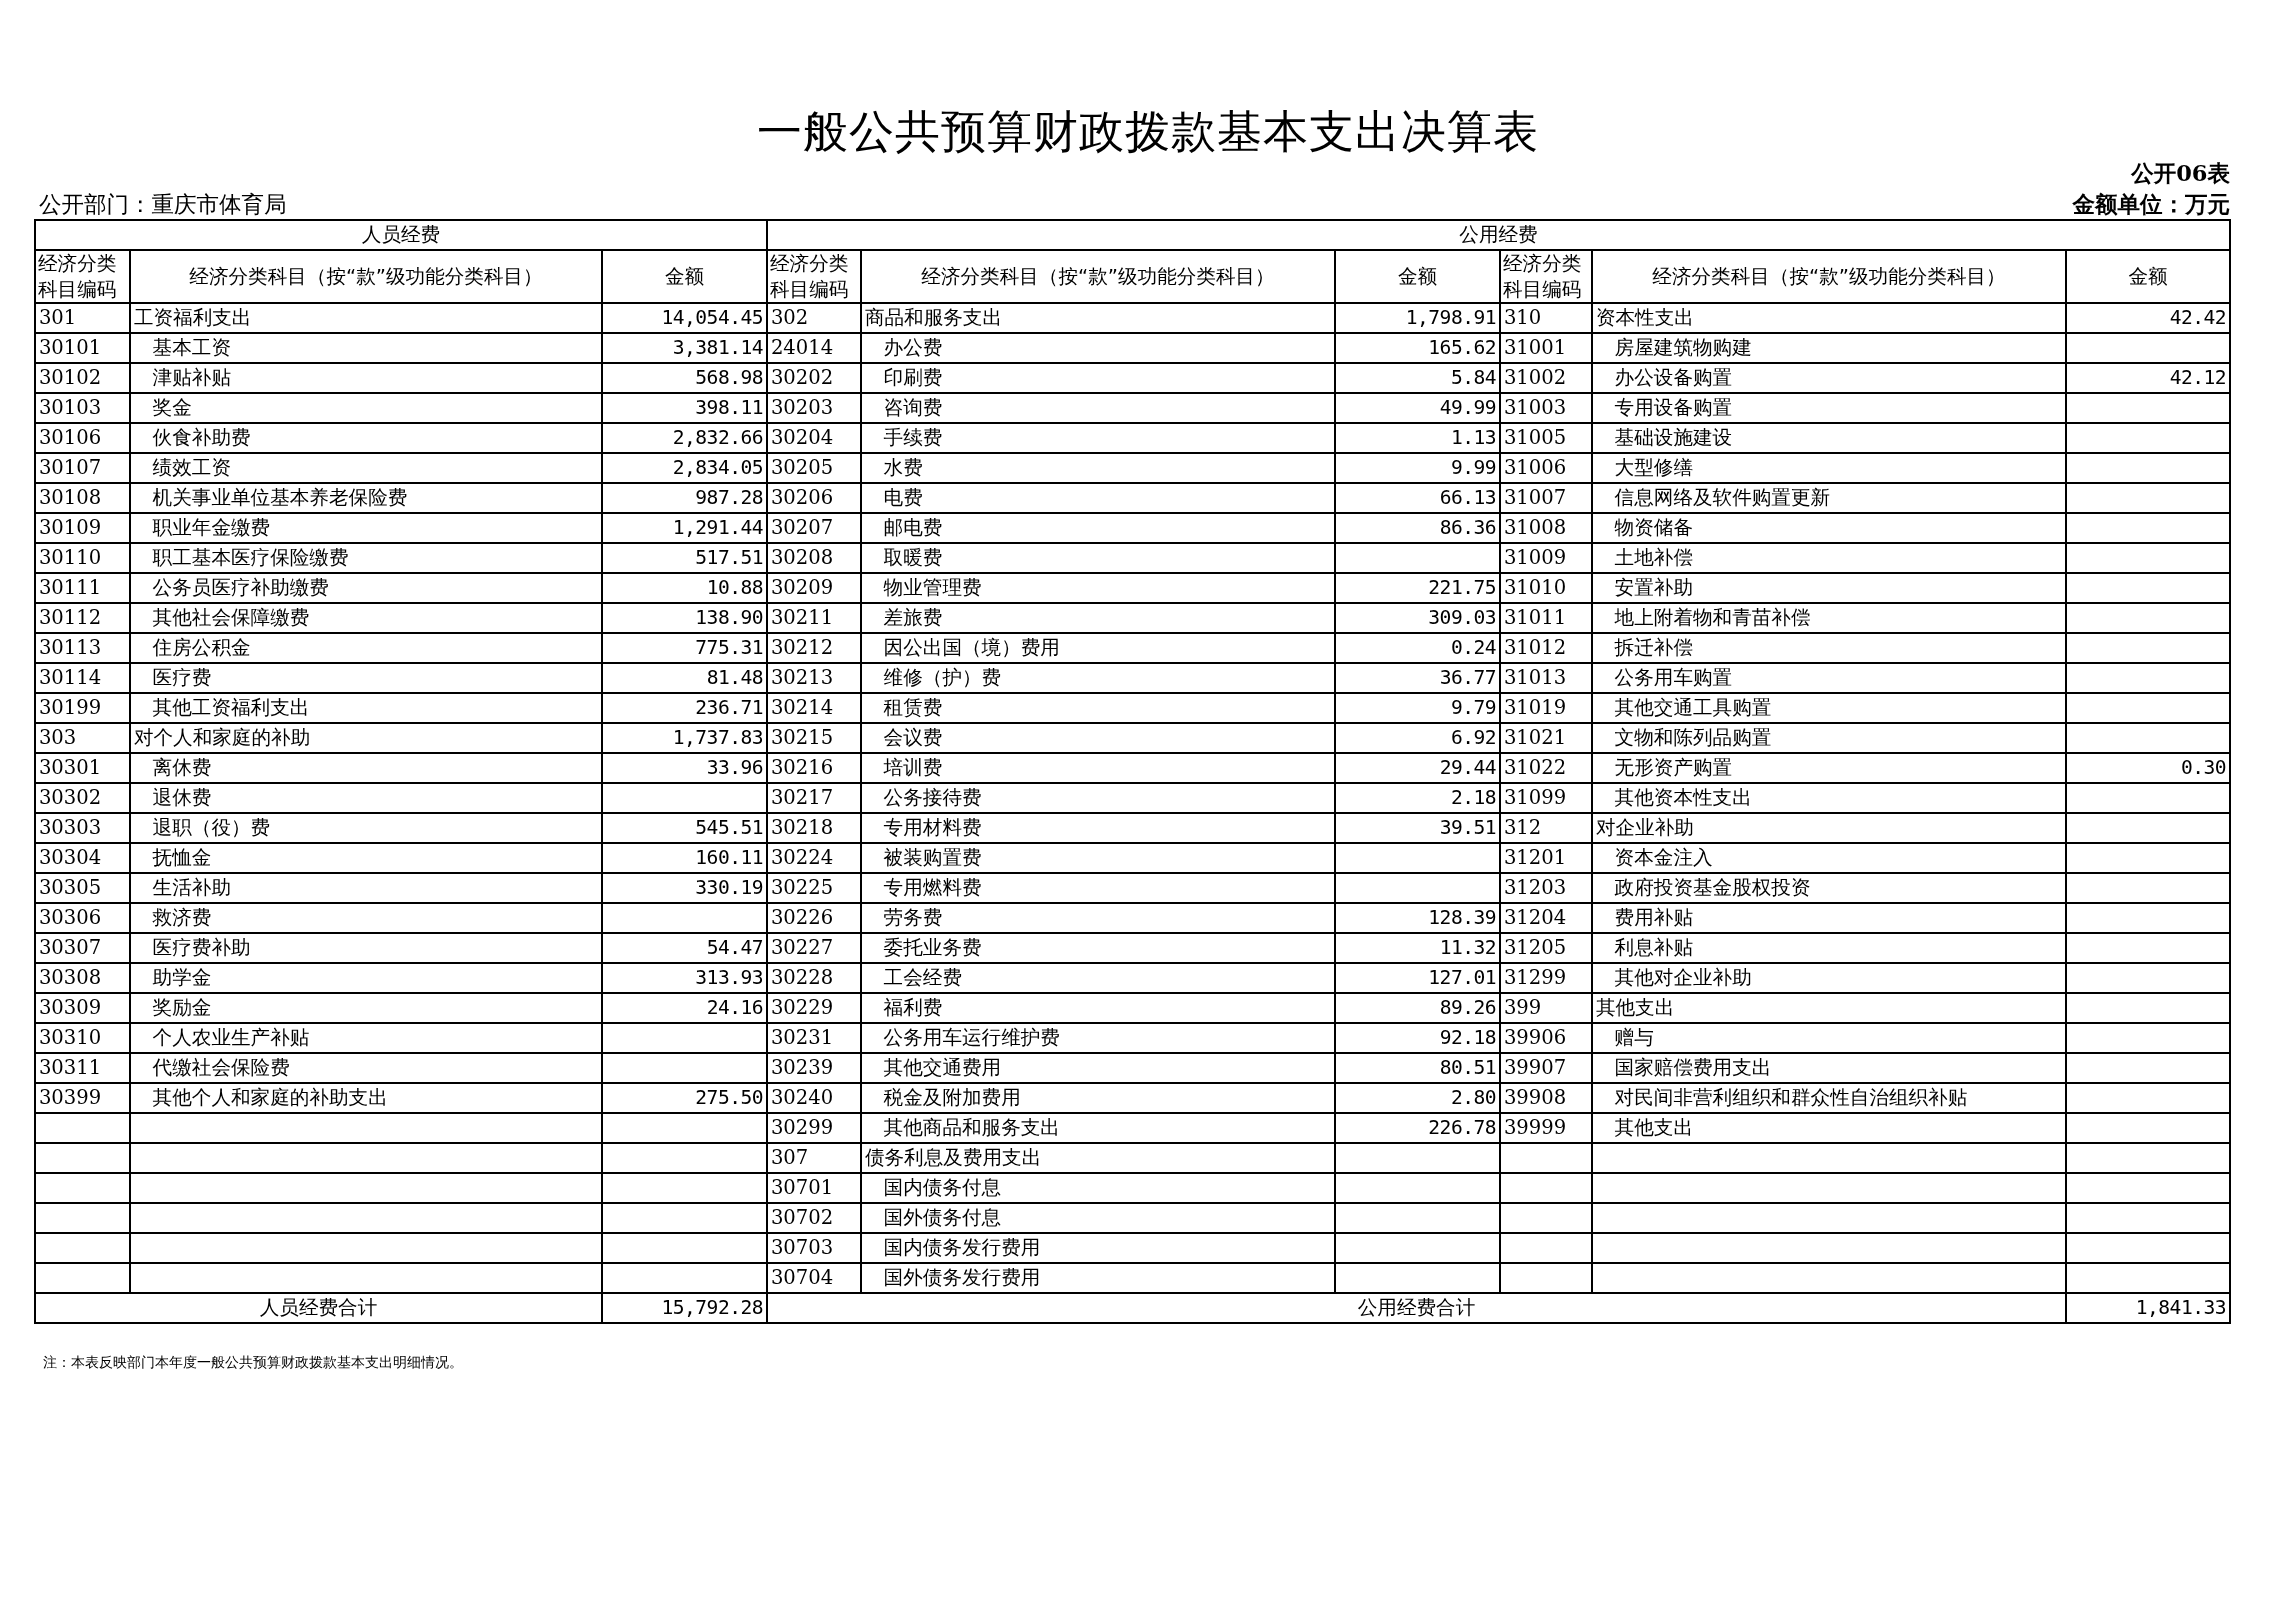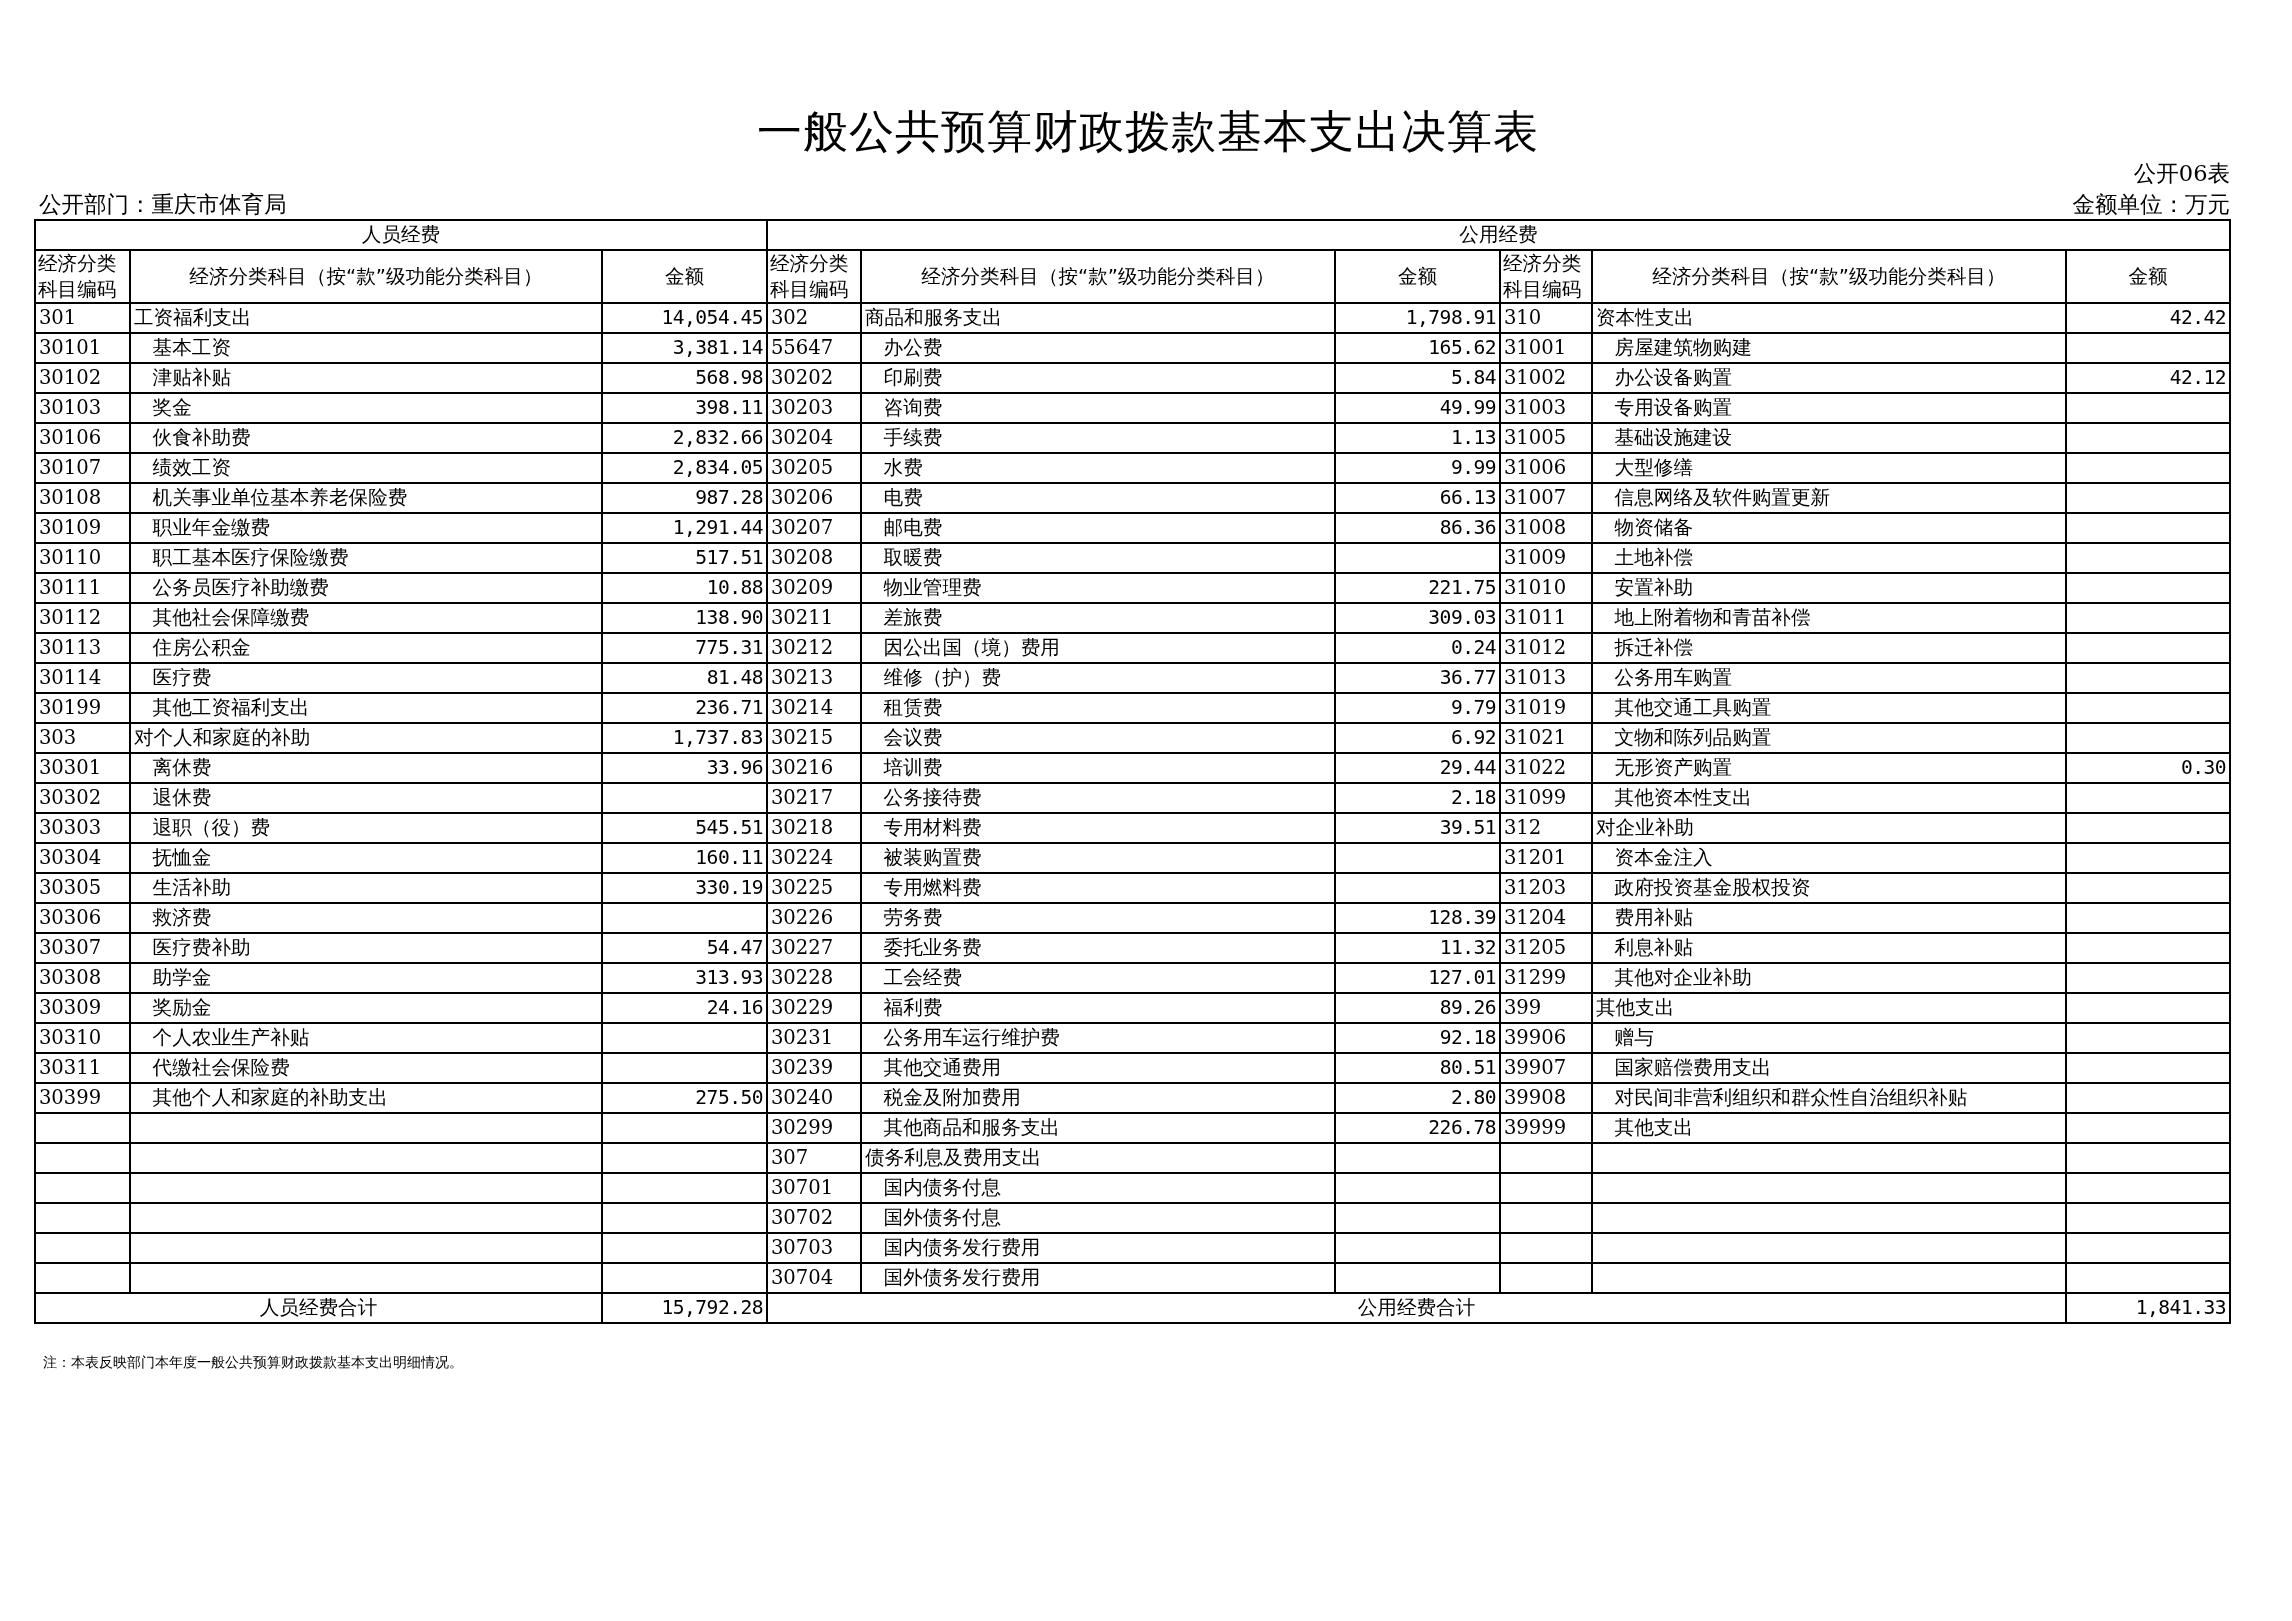--- a/index.html
+++ b/index.html
@@ -1,20 +1,20 @@
 <!DOCTYPE html>
 <html><head>
 <meta charset="utf-8">
 <style>
   html, body { margin: 0; padding: 0; background: #ffffff; }
   body { width: 2293px; height: 1621px; position: relative; overflow: hidden;
          font-family: "DejaVu Serif", "Liberation Serif", serif; color: #000; }
   .title { position: absolute; left: 16px; width: 2264px; top: 102px; text-align: center;
            font-family: "DejaVu Sans", "Liberation Sans", sans-serif; font-size: 45px; letter-spacing: 1px; }
-  .meta-right { position: absolute; right: 63px; font-size: 22.5px; text-align: left; }
+  .meta-right { position: absolute; right: 63px; font-size: 22.5px; text-align: left; font-weight: bold; }
   .form-no { top: 158px; }
   .unit { top: 189px; margin-left: 28px; }
   .dept { position: absolute; left: 39px; top: 189px; font-size: 22.5px; }
   table.budget { position: absolute; left: 34px; top: 219px; border-collapse: collapse;
                  table-layout: fixed; width: 2196px; border: 2.9px solid #000; }
   table.budget td, table.budget th { border: 2px solid #000; padding: 0 2.9px; height: 28px;
                  font-size: 19.6px; font-weight: normal; white-space: nowrap; overflow: hidden; line-height: 25.5px; }
   table.budget tr { border-top: 2.9px solid #000; padding-left: 24px; }
   th.sec { font-family: "DejaVu Sans", "Liberation Sans", sans-serif; font-weight: bold; font-size: 19.6px; height: 24.5px; }
   th.colh { font-family: "DejaVu Sans", "Liberation Sans", sans-serif; font-weight: bold; font-size: 19.6px; height: 86px; line-height: 25.5px; }
@@ -73,21 +73,21 @@
         <td class="name">商品和服务支出</td>
         <td class="num">1,798.91</td>
         <td class="code">310</td>
         <td class="name">资本性支出</td>
         <td class="num">42.42</td>
       </tr>
       <tr>
         <td class="code">30101</td>
         <td class="name sub">基本工资</td>
         <td class="num">3,381.14</td>
-        <td class="code divider">55647</td>
+        <td class="code divider">24014</td>
         <td class="name sub">办公费</td>
         <td class="num">165.62</td>
         <td class="code">31001</td>
         <td class="name sub">房屋建筑物购建</td>
         <td class="num"></td>
       </tr>
       <tr>
         <td class="code">30102</td>
         <td class="name sub">津贴补贴</td>
         <td class="num">568.98</td>

